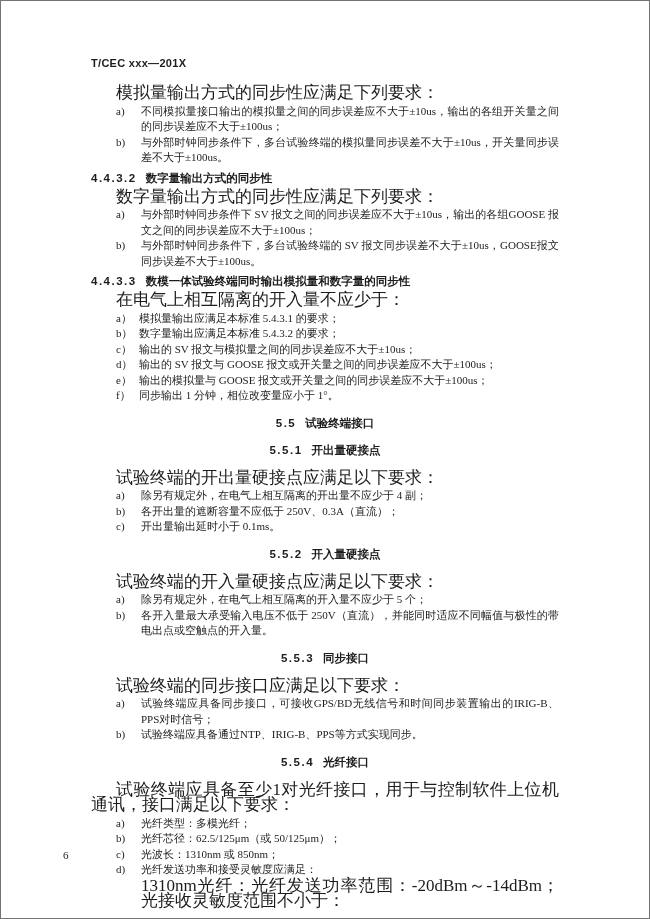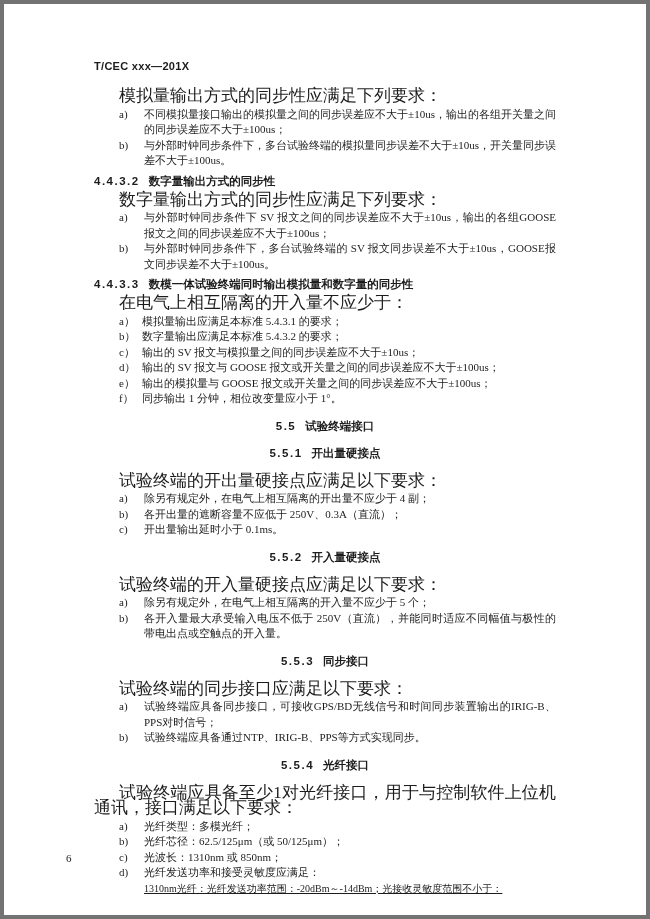--- a/index.html
+++ b/index.html
@@ -7,21 +7,21 @@
   body {
     width: 650px; height: 919px;
     position: relative;
     font-family: "Liberation Serif", "DejaVu Serif", serif;
     color: #1c1c1c;
     overflow: hidden;
   }
   .page {
     position: absolute; inset: 0;
     background: #ffffff;
-    border: 4px solid #737373;
+    border: 1px solid #737373;
     padding: 56px 90px 0 90px;
   }
   
   .doc-header {
     font-family: "Liberation Sans", "DejaVu Sans", sans-serif;
     font-size: 11px; font-weight: 600;
     letter-spacing: 0.3px;
     margin-bottom: 4px;
   }
   
@@ -45,24 +45,23 @@
     margin: 12px 0 12px 0;
     text-align: center;
   }
   .hA .num, .hB .num { letter-spacing: 1.5px; margin-right: 9px; margin-top: 39px; }
   
   .list { margin: 2px 0 2px 0; }
   .li { display: flex; padding-left: 25px; font-size: 11px; line-height: 15.5px; text-align: justify; }
   .li .m { width: 25px; flex-shrink: 0; }
   .list.fullwidth .li .m { width: 23px; }
   .cont-line {
-    font-size: 10px; line-height: 15.5px;
+    font-size: 17px; line-height: 15.5px;
     padding-left: 50px;
     text-align: justify;
-    text-decoration: underline;
   }
   
   .doc-footer {
     position: absolute; left: 62px; top: 848px;
     font-size: 11px;
     font-family: "Liberation Serif", "DejaVu Serif", serif;
   }
 </style>
 </head>
 <body>

